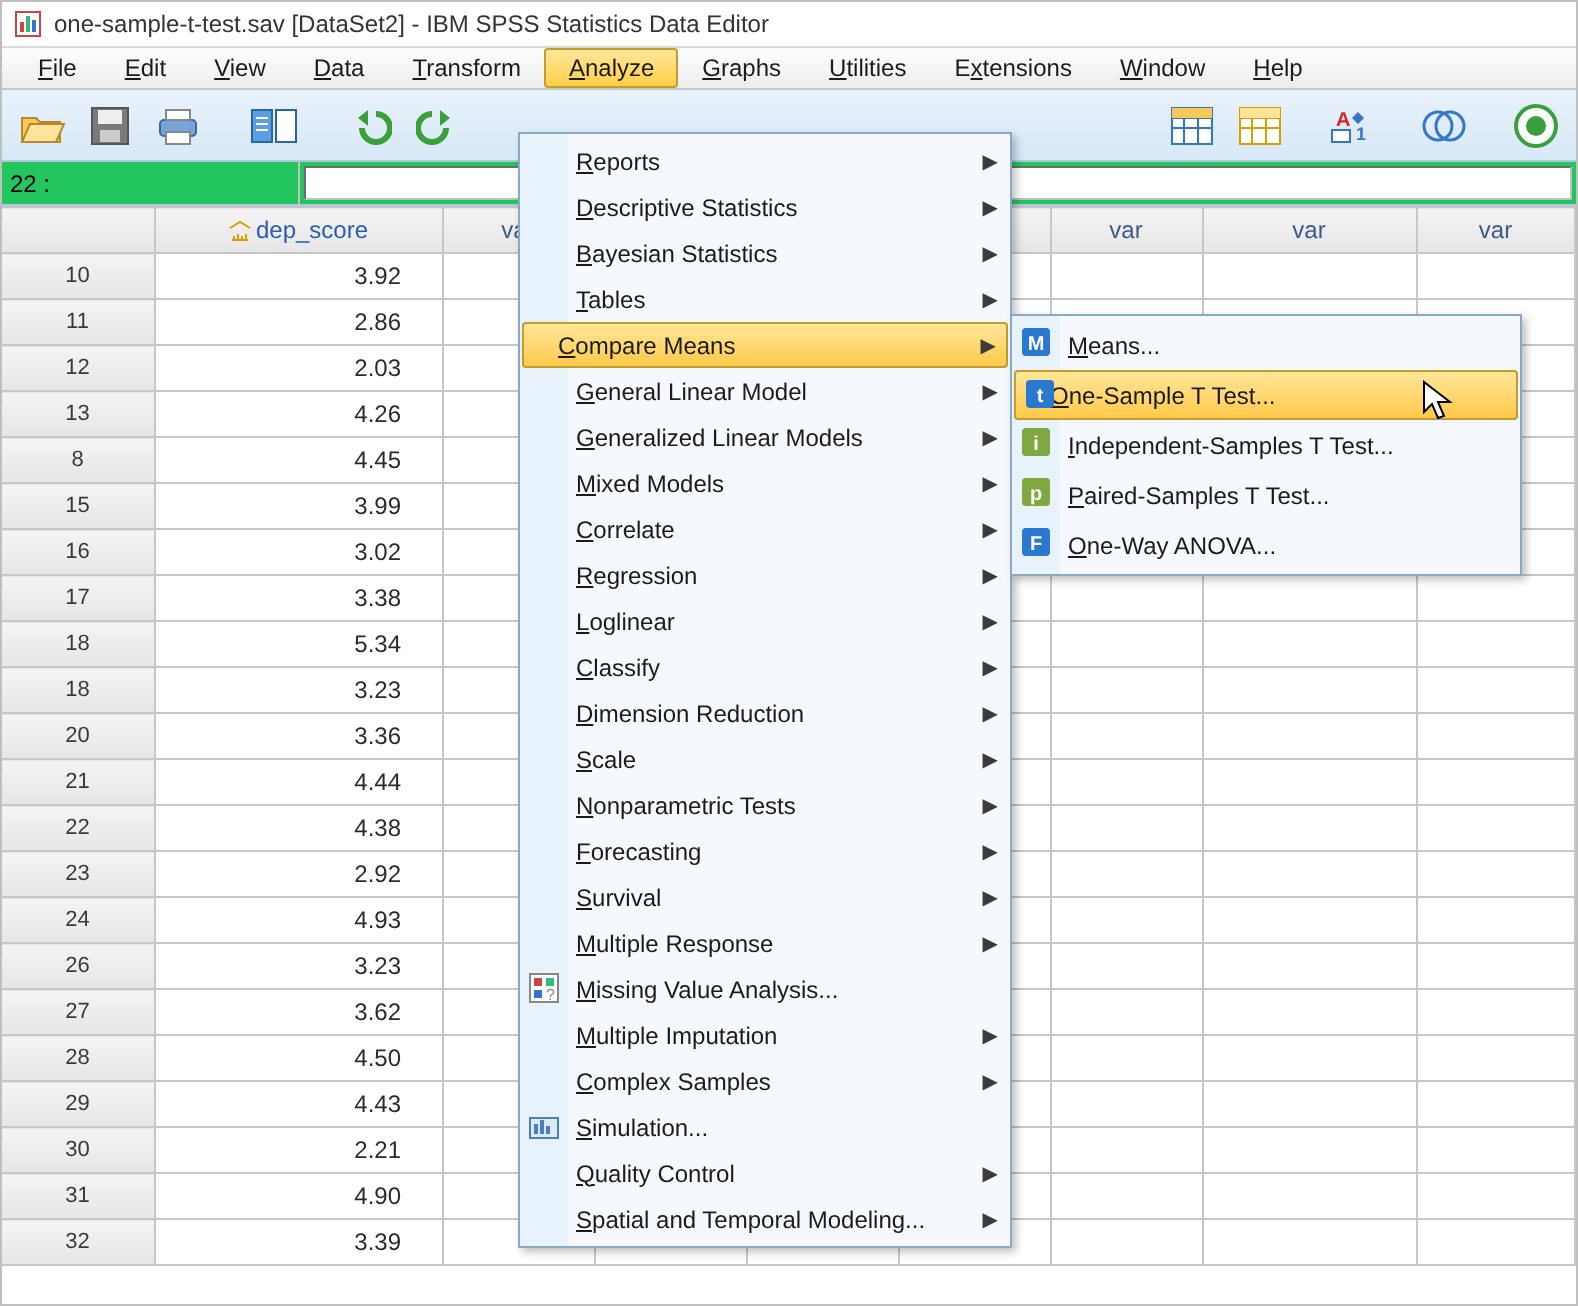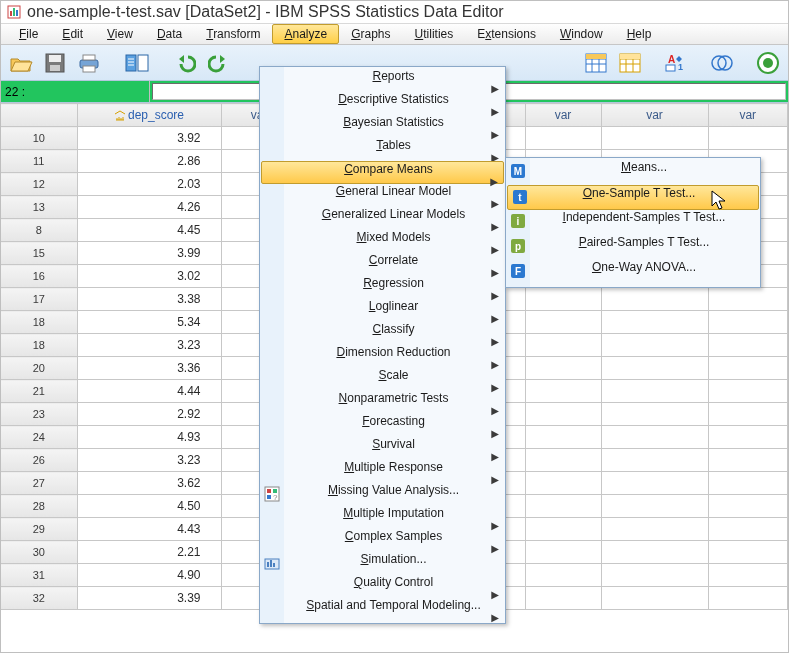--- a/index.html
+++ b/index.html
@@ -12,21 +12,21 @@
     overflow: hidden;
     border: 1px solid #bfbfbf;
   }
   .titlebar {
     display: flex;
     align-items: center;
     height: 22px;
     padding: 0 6px;
     background: #fff;
     color: #343434;
-    font-size: 16px;
+    font-size: 12px;
     gap: 6px;
   }
   .titlebar .icon { width: 14px; height: 14px; }
   .menubar {
     display: flex;
     align-items: center;
     height: 22px;
     background: linear-gradient(#fefefe, #ececec);
     border-top: 1px solid #d9d9d9;
     border-bottom: 1px solid #c6c6c6;
@@ -136,21 +136,20 @@
   }
   .dropdown .ditem {
     display: flex;
     align-items: center;
     height: 23px;
     padding: 0 6px 0 28px;
     font-size: 12px;
     color: #1b1b1b;
     position: relative;
     cursor: default;
-    flex-direction: column;
   }
   .dropdown .ditem .arrow {
     margin-left: auto;
     color: #3b3b3b;
     font-size: 10px;
   }
   .dropdown .ditem.highlight {
     background: linear-gradient(#ffe79a, #ffc94a);
     border: 1px solid #c19c2e;
     margin: 0 1px;
@@ -468,20 +467,31 @@
           <td class="data">4.44</td>
           <td class="empty"></td>
           <td class="empty"></td>
           <td class="empty"></td>
           <td class="empty"></td>
           <td class="empty"></td>
           <td class="empty"></td>
           <td class="empty"></td>
         </tr>
         <tr>
+          <td class="rownum">22</td>
+          <td class="data">4.38</td>
+          <td class="empty"></td>
+          <td class="empty"></td>
+          <td class="empty"></td>
+          <td class="empty"></td>
+          <td class="empty"></td>
+          <td class="empty"></td>
+          <td class="empty"></td>
+        </tr>
+        <tr>
           <td class="rownum">23</td>
           <td class="data">2.92</td>
           <td class="empty"></td>
           <td class="empty"></td>
           <td class="empty"></td>
           <td class="empty"></td>
           <td class="empty"></td>
           <td class="empty"></td>
           <td class="empty"></td>
         </tr>

